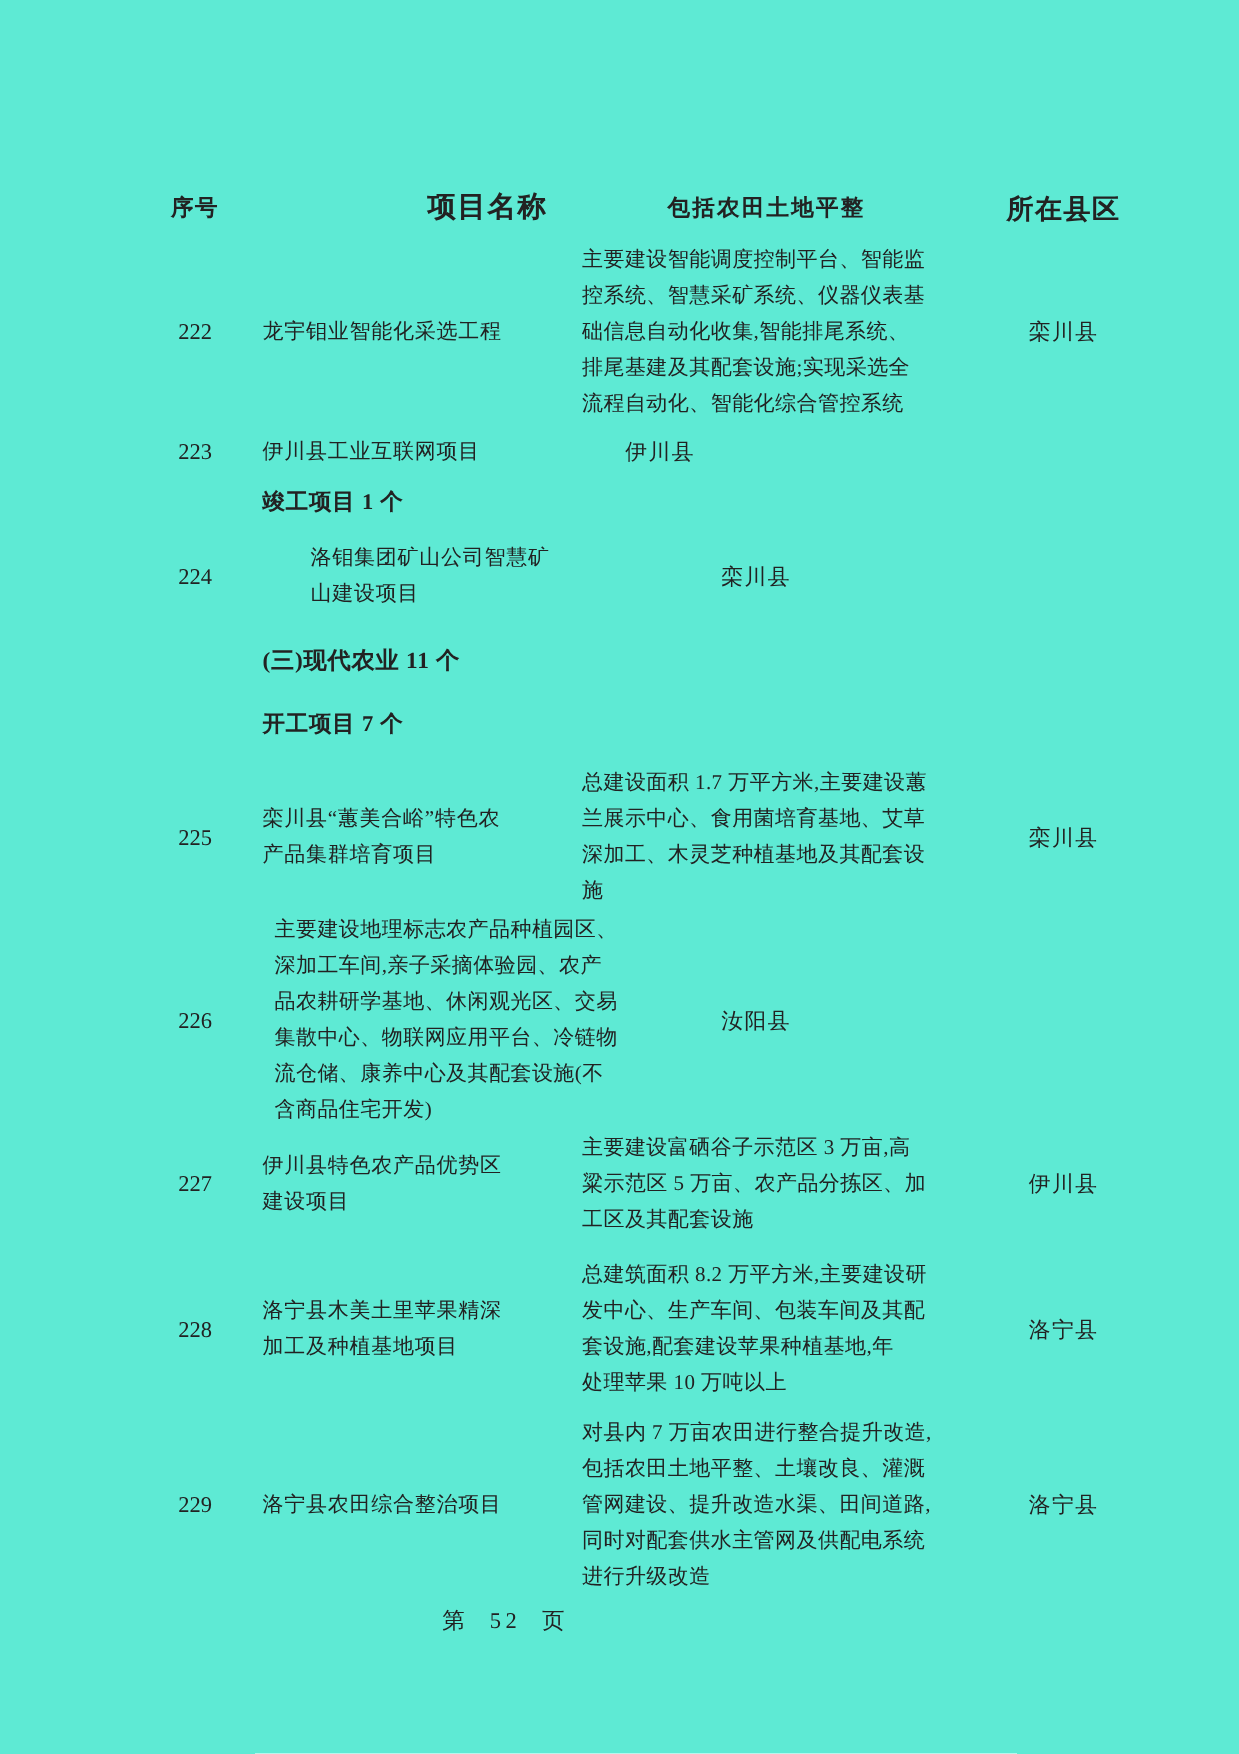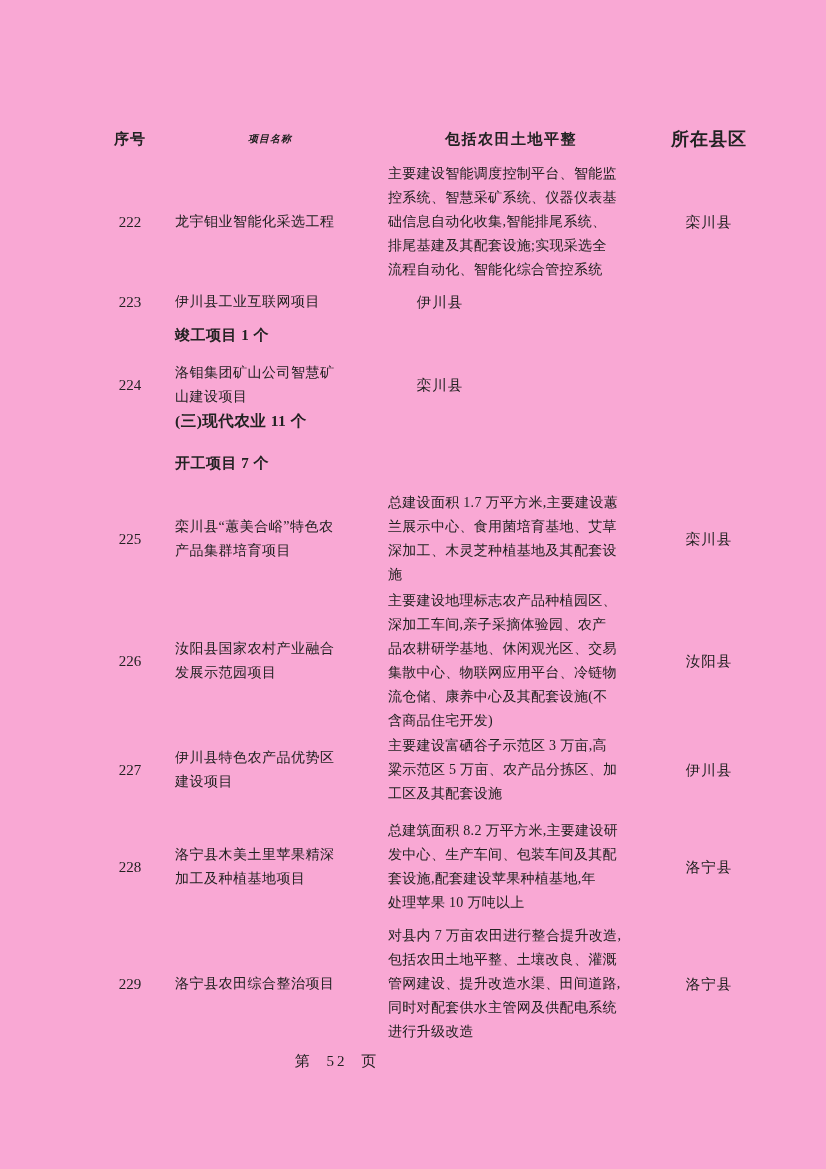--- a/index.html
+++ b/index.html
@@ -5,54 +5,54 @@
   html, body { margin: 0; padding: 0; background: #ffffff; }
   body {
     width: 826px; height: 1169px;
     font-family: "Liberation Serif", "DejaVu Serif", serif;
     color: #222222;
   }
   .page {
     box-sizing: border-box;
     width: 826px; height: 1169px;
     padding: 127px 0 0 100px;
-    background: #f9a8d4;
+    background: #5eead4;
     overflow: hidden;
   }
   .row { display: flex; align-items: center; }
   .c-num, .c-name, .c-content, .c-county { line-height: 24px; flex: none; }
   .c-num     { width: 60px;  text-align: center; font-size: 15px; }
   .c-name    { width: 190px; margin-left: 15px; font-size: 14px; letter-spacing: 0.5px; white-space: pre-line; text-align: left; }
   .c-content { width: 246px; margin-left: 23px; font-size: 14px; letter-spacing: 0.3px; white-space: pre-line; text-align: left; }
   .c-county  { width: 100px; margin-left: 25px; text-align: center; font-size: 14.5px; letter-spacing: 1px; }
 
   .header-row {
     font-family: "Liberation Sans", "DejaVu Sans", sans-serif;
     font-weight: bold;
   }
   .header-row .c-num     { font-size: 15px; letter-spacing: 1px; }
-  .header-row .c-name    { font-size: 10px; letter-spacing: 1px; text-align: center; font-style: italic; }
+  .header-row .c-name    { font-size: 19px; letter-spacing: 1px; text-align: right; }
   .header-row .c-content { font-size: 15px; letter-spacing: 1.5px; text-align: center; }
   .header-row .c-county  { font-size: 18px; letter-spacing: 1px; }
 
   .heading-row { margin-left: 75px; }
   .heading-text {
     font-weight: bold;
     font-size: 15px;
     line-height: 24px;
     letter-spacing: 0.5px;
   }
   .section-heading .heading-text { font-size: 15.5px; }
 
   
   #table-body > :nth-child(1)  { margin-bottom: 11px; }
   #table-body > :nth-child(2)  { margin-bottom: 8px; }
   #table-body > :nth-child(3)  { margin-bottom: 9px; }
   #table-body > :nth-child(4)  { margin-bottom: 14px; }
-  #table-body > :nth-child(5)  { margin-bottom: 0; }
+  #table-body > :nth-child(5)  { margin-bottom: 20px; gap: 32px; }
   #table-body > :nth-child(6)  { margin-bottom: 18px; }
   #table-body > :nth-child(7)  { margin-bottom: 16px; }
   #table-body > :nth-child(8)  { margin-bottom: 2px; }
   #table-body > :nth-child(9)  { margin-bottom: 1px; }
   #table-body > :nth-child(10) { margin-bottom: 13px; }
   #table-body > :nth-child(11) { margin-bottom: 9px; }
   #table-body > :nth-child(12) { margin-bottom: 0; }
 
   .footer {
     margin-left: -100px;
@@ -119,22 +119,20 @@
 产品集群培育项目</div>
     <div class="c-content">总建设面积 1.7 万平方米,主要建设蕙
 兰展示中心、食用菌培育基地、艾草
 深加工、木灵芝种植基地及其配套设
 施</div>
     <div class="c-county">栾川县</div>
   </div>
 
   <div class="row project-row">
     <div class="c-num">226</div>
-    <div class="c-name">汝阳县国家农村产业融合
-发展示范园项目</div>
     <div class="c-content">主要建设地理标志农产品种植园区、
 深加工车间,亲子采摘体验园、农产
 品农耕研学基地、休闲观光区、交易
 集散中心、物联网应用平台、冷链物
 流仓储、康养中心及其配套设施(不
 含商品住宅开发)</div>
     <div class="c-county">汝阳县</div>
   </div>
 
   <div class="row project-row">

